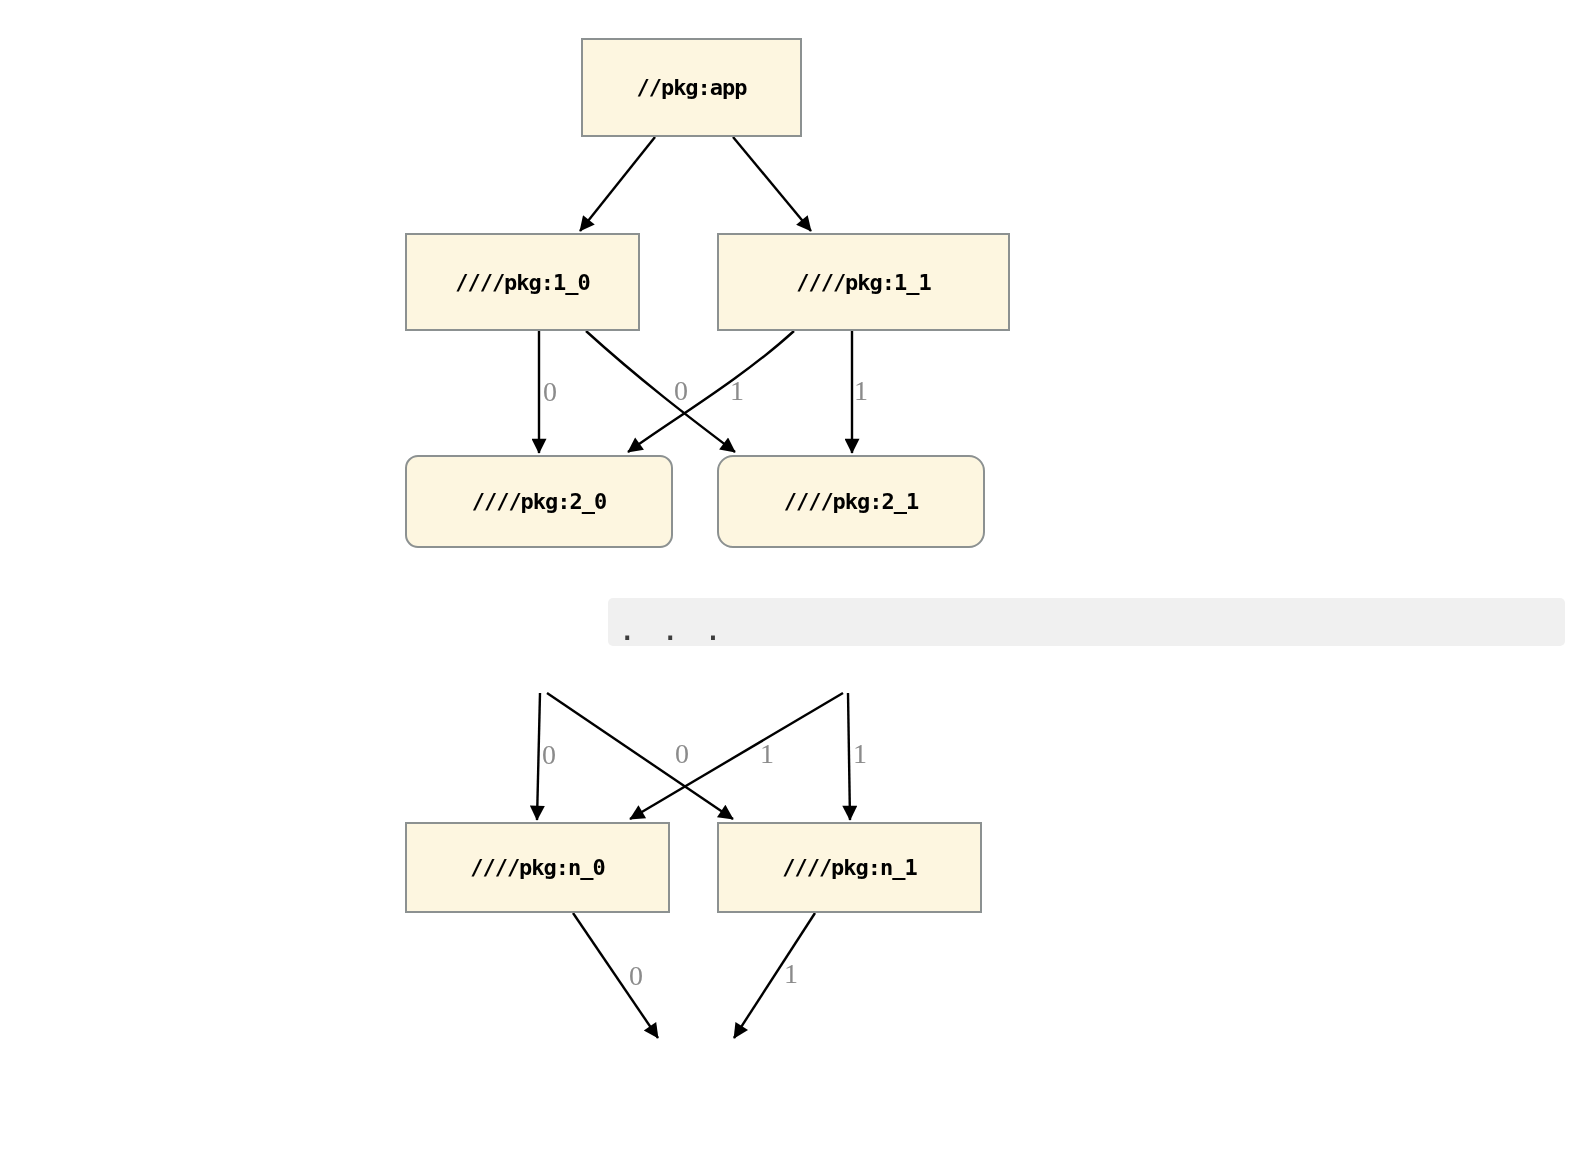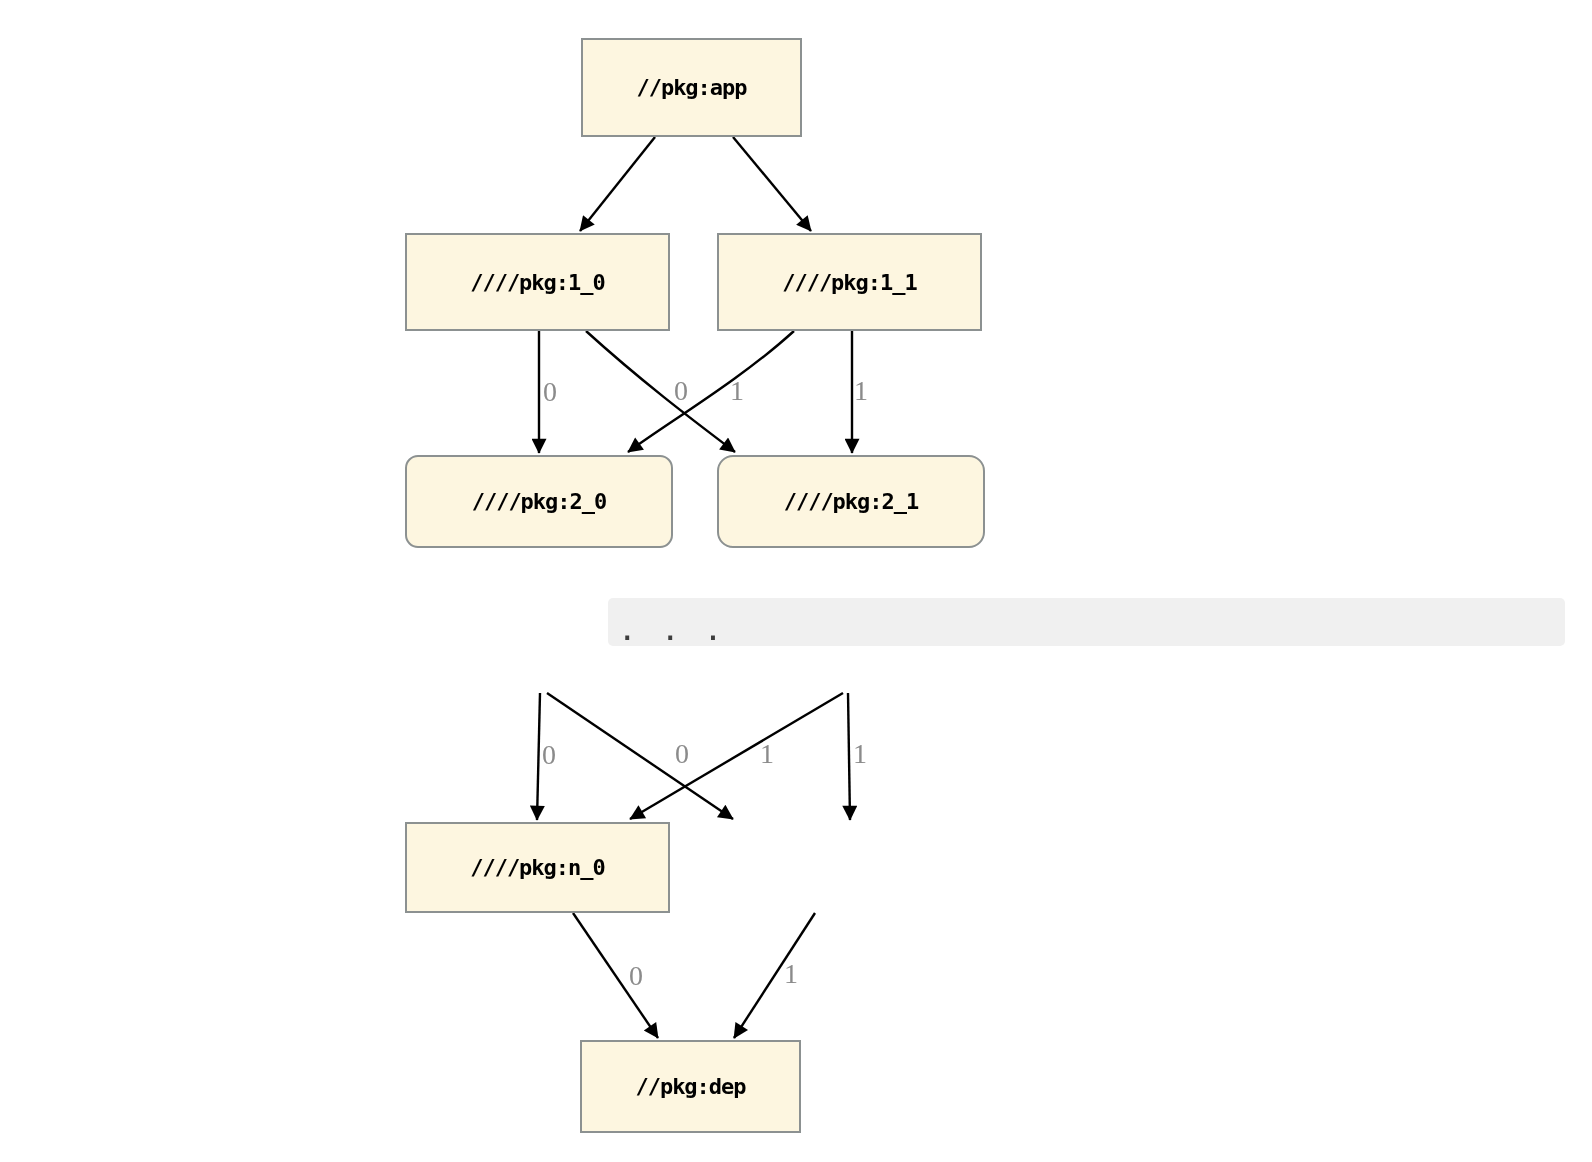--- a/index.html
+++ b/index.html
@@ -107,48 +107,48 @@
     <line x1="848" y1="693" x2="850" y2="820" marker-end="url(#arrow)"></line>
 
     <line x1="573" y1="913" x2="658" y2="1038" marker-end="url(#arrow)"></line>
     <line x1="815" y1="913" x2="734" y2="1038" marker-end="url(#arrow)"></line>
   </svg>
 
   <div class="gnode" style="left:581px; top:38px; width:221px; height:99px;">
     <span class="nlabel">//pkg:app</span>
   </div>
 
-  <div class="gnode" style="left:405px; top:233px; width:265px; height:98px;">
+  <div class="gnode" style="left:405px; top:233px; width:235px; height:98px;">
     <span class="nlabel">////pkg:1_0</span>
   </div>
 
-  <div class="gnode" style="left:717px; top:233px; width:265px; height:98px;">
+  <div class="gnode" style="left:717px; top:233px; width:293px; height:98px;">
     <span class="nlabel">////pkg:1_1</span>
   </div>
 
   <div class="gnode" style="left:405px; top:455px; width:268px; height:93px;border-radius:13px;">
     <span class="nlabel">////pkg:2_0</span>
   </div>
 
   <div class="gnode" style="left:717px; top:455px; width:268px; height:93px;border-radius:16px;">
     <span class="nlabel">////pkg:2_1</span>
   </div>
 
   <div id="ellipsis-band">
     <span class="dots">. . .</span>
   </div>
 
   <div class="gnode" style="left:405px; top:822px; width:265px; height:91px;">
     <span class="nlabel">////pkg:n_0</span>
   </div>
 
+  <div class="gnode" style="left:717px; top:822px; width:265px; height:91px;">
+    <span class="nlabel">////pkg:n_1</span>
+  </div>
 
-  <div class="gnode" style="left:580px; top:1040px; width:221px; height:93px;">
-    <span class="nlabel">//pkg:dep</span>
-  </div>
 
   <span class="edge-label" style="left:550px; top:392px;">0</span>
   <span class="edge-label" style="left:737px; top:391px;">1</span>
   <span class="edge-label" style="left:681px; top:391px;">0</span>
   <span class="edge-label" style="left:861px; top:391px;">1</span>
 
   <span class="edge-label" style="left:549px; top:755px;">0</span>
   <span class="edge-label" style="left:767px; top:754px;">1</span>
   <span class="edge-label" style="left:682px; top:754px;">0</span>
   <span class="edge-label" style="left:860px; top:754px;">1</span>

